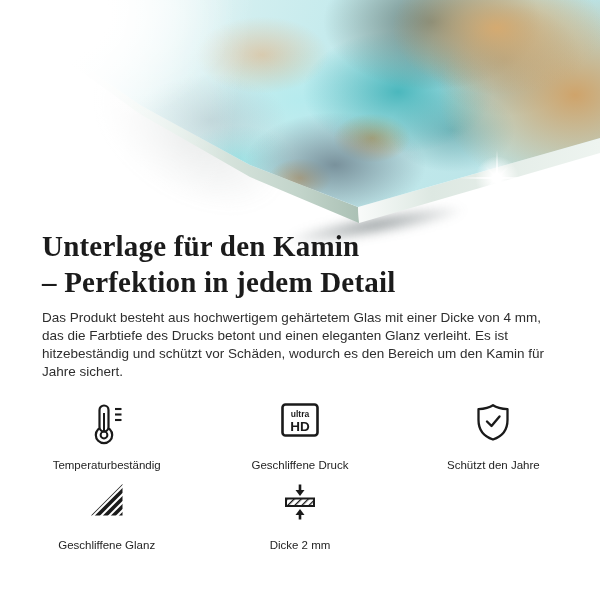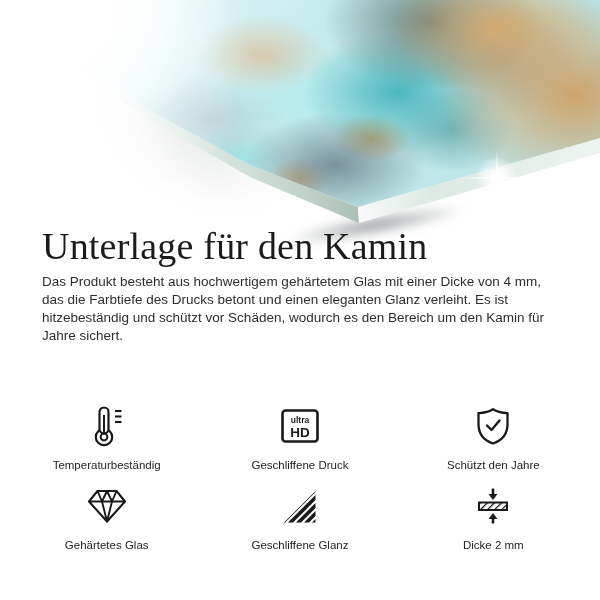--- a/index.html
+++ b/index.html
@@ -79,36 +79,36 @@
   .sparkle .ray-d1,.sparkle .ray-d2 {
     position:absolute; left:-16px; top:-0.75px; width:32px; height:1.5px; opacity:.85;
     background:linear-gradient(to right,rgba(255,255,255,0),#ffffff 50%,rgba(255,255,255,0));
   }
   .sparkle .ray-d1 { transform:rotate(45deg); }
   .sparkle .ray-d2 { transform:rotate(-45deg); }
 
   
   .content { position:absolute; left:0; top:228px; width:600px; padding:0 42px; }
   h1 {
-    font-family:"Liberation Serif", serif; font-weight:400;
-    font-size:38px; line-height:36px; color:#1b1b1b; letter-spacing:0.2px;
+    font-family:"Liberation Serif", serif; font-weight:700;
+    font-size:29px; line-height:36px; color:#1b1b1b; letter-spacing:0.2px;
   }
   .h1-line { display:block; }
   .description {
     margin-top:9px; width:512px;
     font-size:13.5px; line-height:18px; color:#2e2e2e;
   }
 
   
   .features {
     position:absolute; left:0; top:403px; width:600px; padding:0 10px;
     display:grid; grid-template-columns:1fr 1fr 1fr; row-gap:12px;
   }
   .feature { display:flex; flex-direction:column; align-items:center; }
-  .icon-box { height:46px; display:flex; align-items:center; justify-content:center; }
+  .icon-box { height:46px; display:flex; align-items:flex-start; justify-content:center; }
   .feature-label { margin-top:10px; font-size:11.5px; color:#242424; }
   svg { display:block; }
 </style>
 </head>
 <body>
 
 <div class="page">
 
   <div class="hero">
     <div class="glass-shadow2"></div>
@@ -122,20 +122,21 @@
       <div class="ray-d1"></div>
       <div class="ray-d2"></div>
       <div class="ray-h"></div>
       <div class="ray-v"></div>
     </div>
   </div>
 
   <div class="content">
     <h1>
       <span class="h1-line">Unterlage für den Kamin</span>
+      <span class="h1-line">– Perfektion in jedem Detail</span>
     </h1>
     <div class="description">Das Produkt besteht aus hochwertigem gehärtetem Glas mit einer Dicke von 4 mm, das die Farbtiefe des Drucks betont und einen eleganten Glanz verleiht. Es ist hitzebeständig und schützt vor Schäden, wodurch es den Bereich um den Kamin für Jahre sichert.</div>
   </div>
 
   <div class="features">
 
     <div class="feature">
       <div class="icon-box">
         <svg width="34" height="42" viewBox="0 0 34 42" fill="none">
           <circle cx="14" cy="32" r="8.2" fill="#ffffff" stroke="#1a1a1a" stroke-width="2.2"></circle>
@@ -164,31 +165,20 @@
     <div class="feature">
       <div class="icon-box">
         <svg width="34" height="38" viewBox="0 0 34 38" fill="none">
           <path d="M17,2.2 C20.5,4.6 24.8,5.8 31.5,6.2 L31.5,17 C31.5,26.5 26,33.5 17,36.5 C8,33.5 2.5,26.5 2.5,17 L2.5,6.2 C9.2,5.8 13.5,4.6 17,2.2 Z" stroke="#1a1a1a" stroke-width="2.3" stroke-linejoin="round"></path>
           <path d="M11,18.5 L15.5,23 L23.5,13.5" stroke="#1a1a1a" stroke-width="2.4" stroke-linecap="round" stroke-linejoin="round"></path>
         </svg>
       </div>
       <span class="feature-label">Schützt den Jahre</span>
     </div>
 
-    <div class="feature">
-      <div class="icon-box">
-        <svg width="40" height="36" viewBox="0 0 40 36" fill="none">
-          <path d="M2,13.5 L10.5,3 L29.5,3 L38,13.5 L20,33.5 Z" stroke="#1a1a1a" stroke-width="2.1" stroke-linejoin="round"></path>
-          <path d="M2,13.5 L38,13.5" stroke="#1a1a1a" stroke-width="1.9"></path>
-          <path d="M10.5,3 L15,13.5 L20,3 L25,13.5 L29.5,3" stroke="#1a1a1a" stroke-width="1.9" stroke-linejoin="round"></path>
-          <path d="M15,13.5 L20,33.5 L25,13.5" stroke="#1a1a1a" stroke-width="1.9" stroke-linejoin="round"></path>
-        </svg>
-      </div>
-      <span class="feature-label">Gehärtetes Glas</span>
-    </div>
 
     <div class="feature">
       <div class="icon-box">
         <svg width="34" height="33" viewBox="0 0 34 33">
           <defs>
             <clipPath id="tri">
                 <path d="M1,32.5 L32.5,1 L32.5,32.5 Z"></path>
               </clipPath>
           </defs>
           <g clip-path="url(#tri)" stroke="#1a1a1a" stroke-width="3.6">

